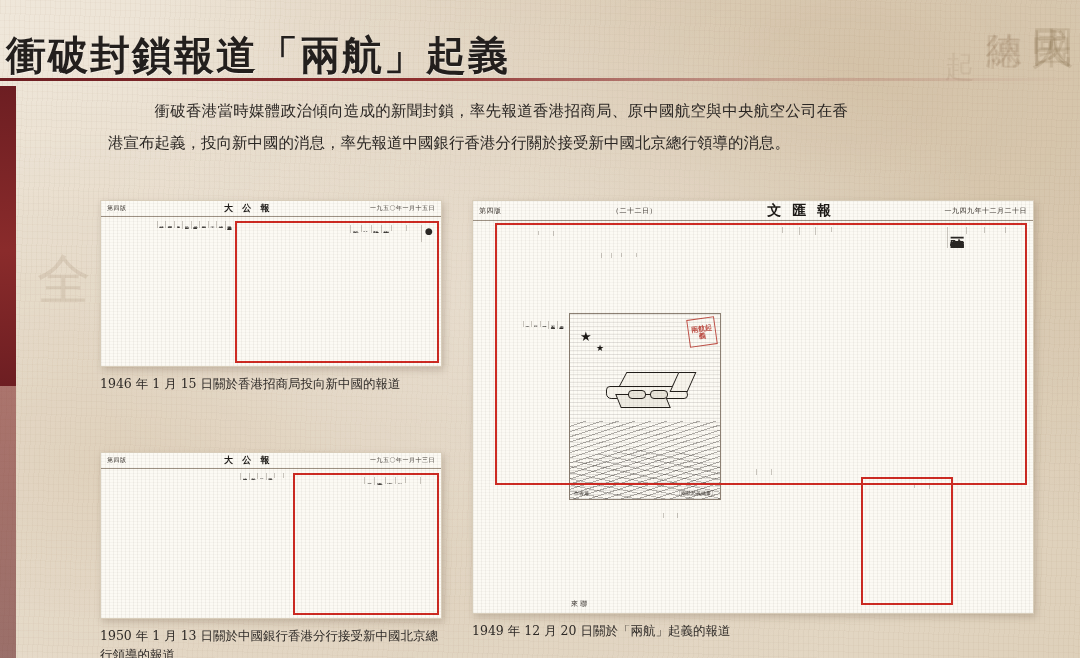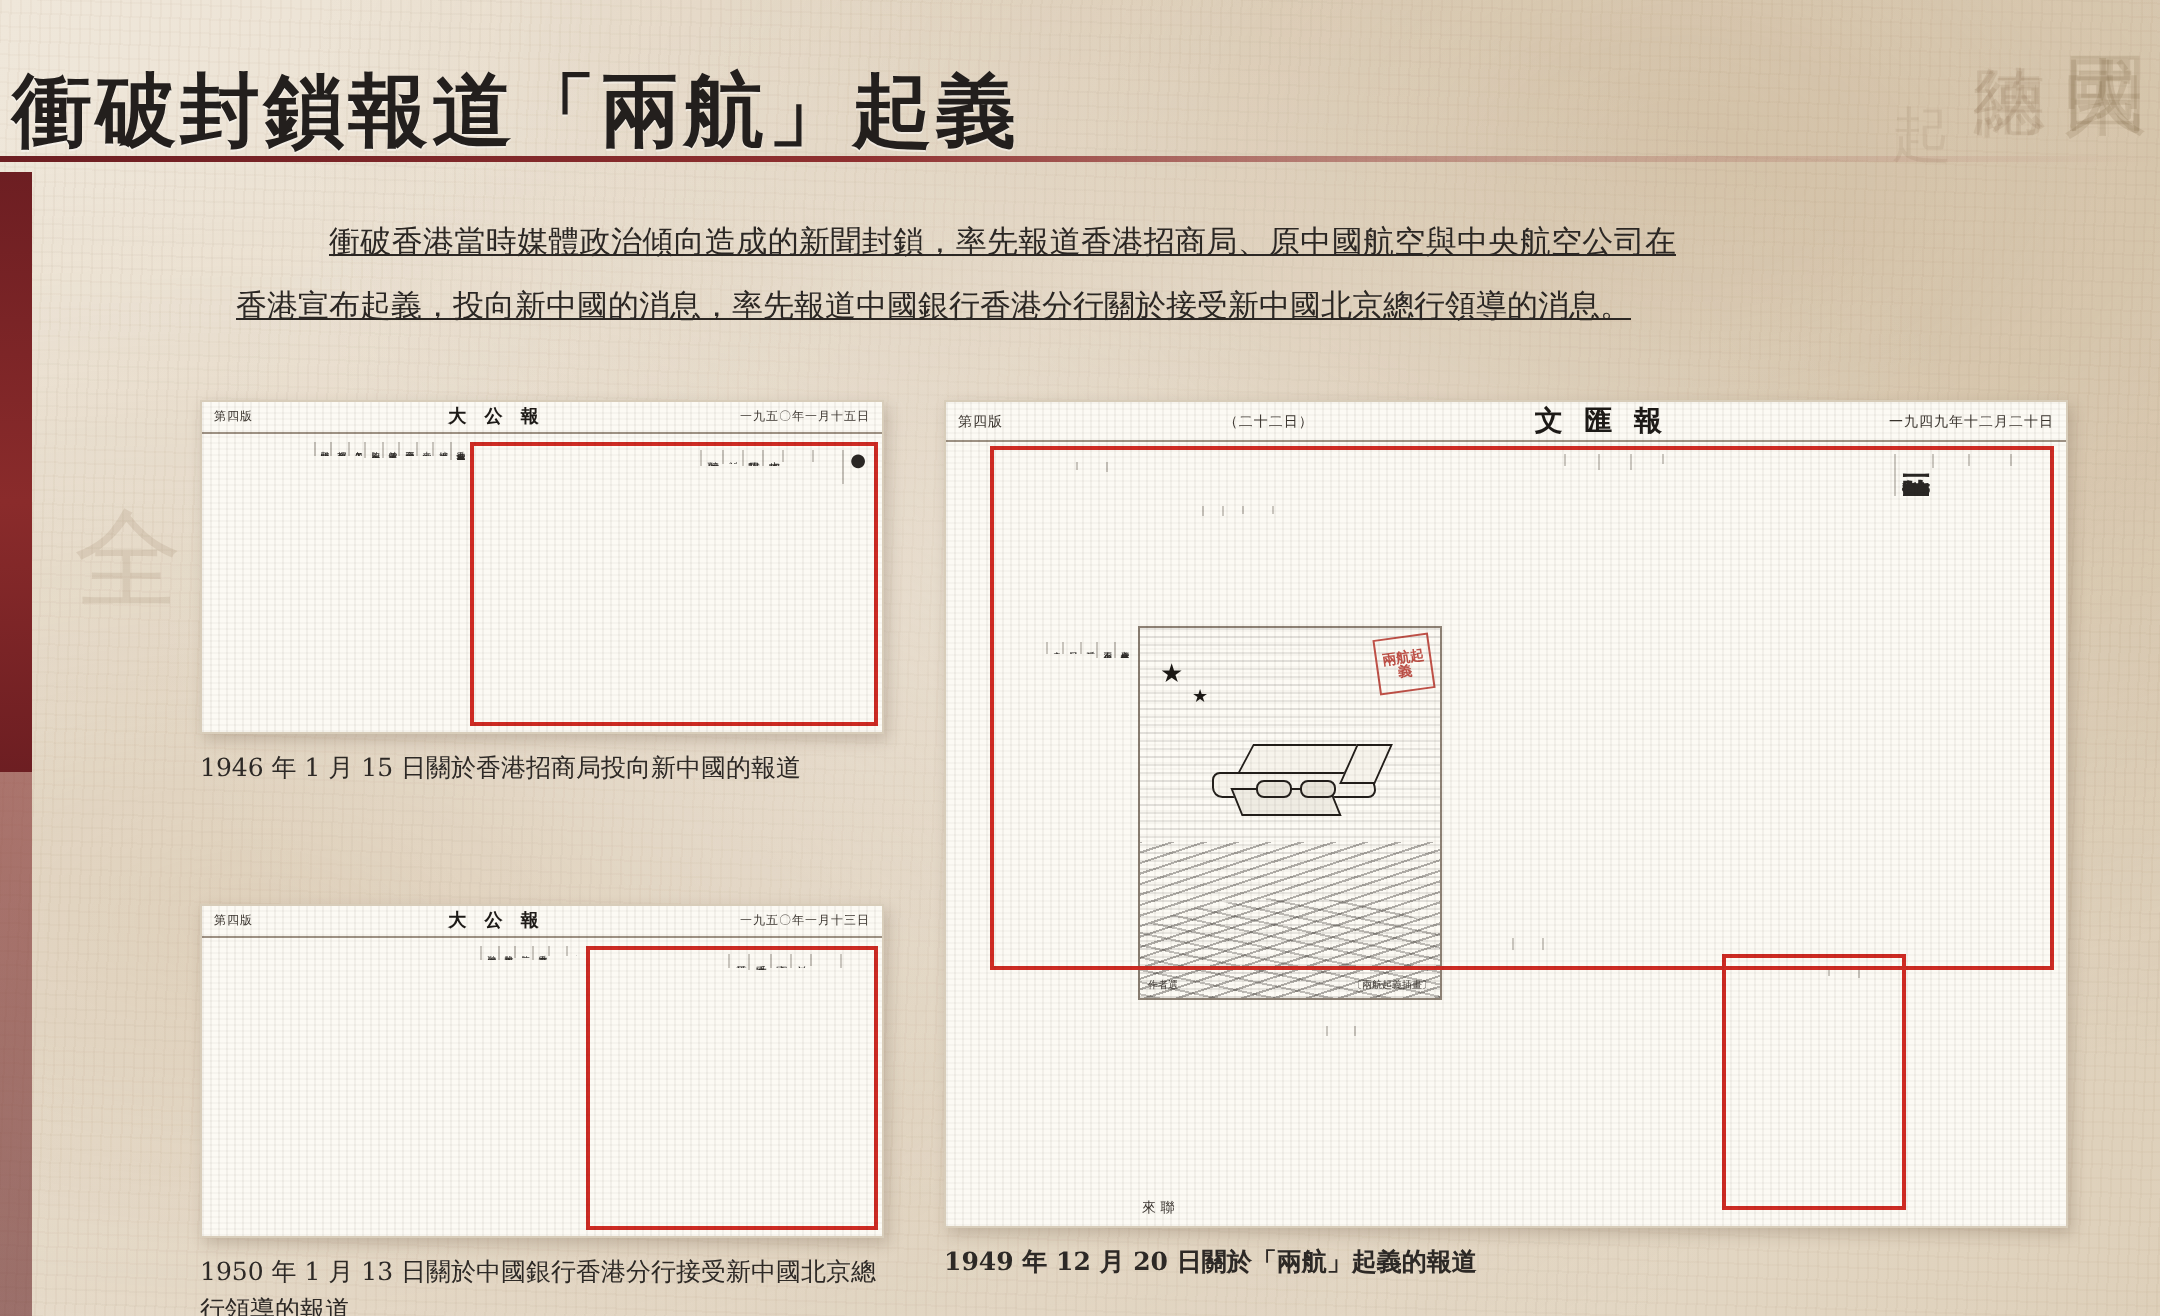--- a/index.html
+++ b/index.html
@@ -76,21 +76,21 @@
     position:absolute;left:0;top:78px;width:1080px;height:3px;
     background:linear-gradient(90deg,#6d1e22 0%,#8f3030 40%,rgba(143,48,48,.25) 72%,rgba(143,48,48,0) 100%);
   }
   
   .intro{
     position:absolute;left:108px;top:96px;width:740px;
     font-family:"DejaVu Serif","Liberation Serif",serif;
     font-size:15.5px;line-height:2.05;color:#2b2724;
     text-align:justify;
   }
-  .intro p{margin:10px;text-indent:3em;text-decoration:underline;}
+  .intro p{margin:0;text-indent:3em;}
   
   .fig{position:absolute;}
   .clip-frame{
     background:#fbf8f1;
     border:1px solid #d8cdba;
     box-shadow:2px 3px 7px rgba(80,60,40,.22);
     overflow:hidden;
     position:relative;
   }
   .caption{
@@ -383,14 +383,14 @@
         <div class="vcol" style="font-size:9px;font-weight:bold;">深水埗配柴</div>
         <div class="vcol" style="font-size:9px;font-weight:bold;">已指定商號</div>
       </div>
 
       <div class="fig-note" style="left:98px;bottom:4px;font-size:7px;">來 聯</div>
 
       <div class="redbox" style="left:22px;top:22px;width:532px;height:262px;"></div>
       <div class="np-grain"></div>
     </div>
   </div>
-  <div class="caption" style="width:560px;font-weight:bold;">1949 年 12 月 20 日關於「兩航」起義的報道</div>
+  <div class="caption" style="width:560px;">1949 年 12 月 20 日關於「兩航」起義的報道</div>
 </div>
 
 </body></html>

